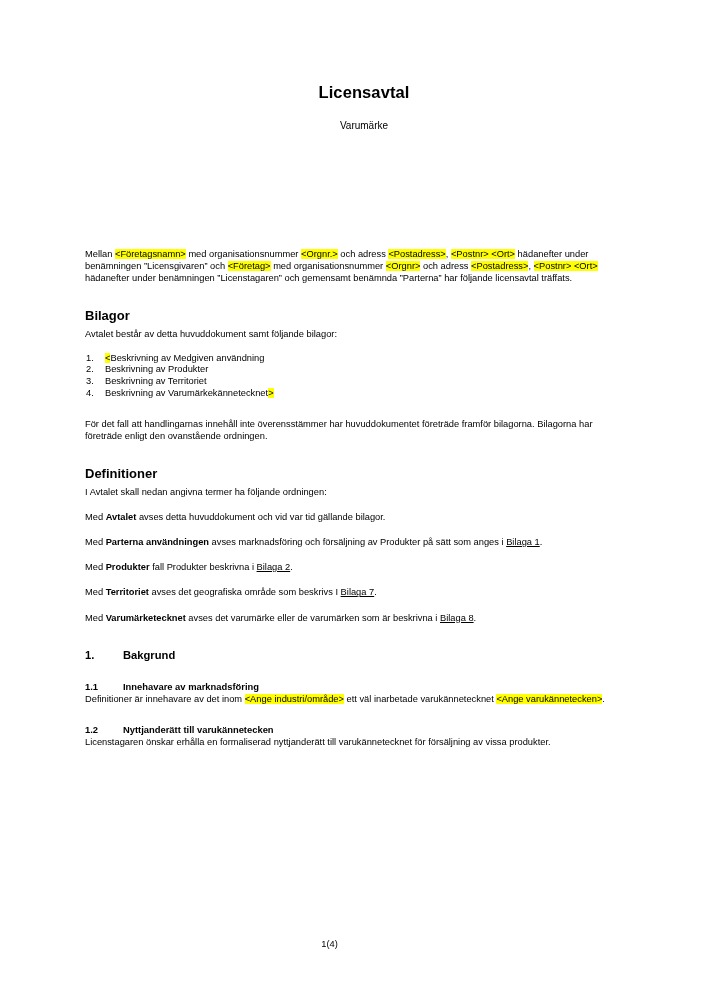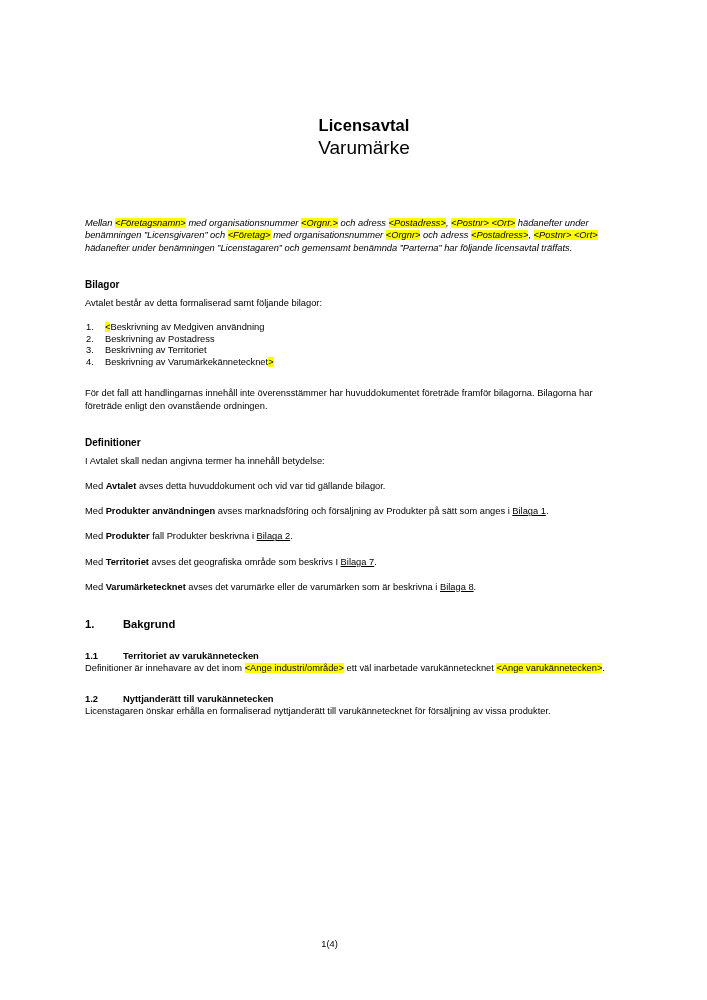--- a/index.html
+++ b/index.html
@@ -24,61 +24,60 @@
   
   .content {
     position: absolute;
     left: 85px;
     top: 0;
     width: 536px;
   }
 
   
   .title-block {
-    padding-top: 116px;
+    padding-top: 83px;
     text-align: center;
     margin-left: 22px;
   }
   .doc-title {
     font-size: 16.5px;
     font-weight: bold;
     line-height: 1.18;
     letter-spacing: 0.1px;
     margin: 0;
   }
   .doc-subtitle {
-    font-size: 19px;
+    font-size: 10px;
     font-weight: normal;
     line-height: 1.25;
-    margin: 1px 0 0 0;
+    margin: 18px 0 0 0;
   }
 
   
   .para {
     font-size: 9.3px;
     line-height: 12.2px;
     margin: 0;
     text-align: left;
   }
   .intro {
-    margin-top: 57px;
-    font-style: italic;
+    margin-top: 115px;
   }
   .gap-md { height: 13px; }
   .gap-lg { height: 19px; }
 
   
   .hl {
     background-color: #FFFF00;
     color: #000000;
   }
 
   
   h2.heading {
-    font-size: 10px;
+    font-size: 13px;
     font-weight: bold;
     line-height: 13px;
     margin: 0;
     padding: 0;
   }
   .heading-gap { height: 24px; }
   .heading-after { height: 6px; }
 
   
   ol.bilagor-list {
@@ -145,64 +144,64 @@
     <div class="title-block">
       <div class="doc-title">Licensavtal</div>
       <div class="doc-subtitle">Varumärke</div>
     </div>
 
     <p class="para intro"><span>Mellan </span><span class="hl">&lt;Företagsnamn&gt;</span><span> med organisationsnummer </span><span class="hl">&lt;Orgnr.&gt;</span><span> och adress </span><span class="hl">&lt;Postadress&gt;</span><span>, </span><span class="hl">&lt;Postnr&gt; &lt;Ort&gt;</span><span> hädanefter under benämningen ”Licensgivaren” och </span><span class="hl">&lt;Företag&gt;</span><span> med organisationsnummer </span><span class="hl">&lt;Orgnr&gt;</span><span> och adress </span><span class="hl">&lt;Postadress&gt;</span><span>, </span><span class="hl">&lt;Postnr&gt; &lt;Ort&gt;</span><span> hädanefter under benämningen ”Licenstagaren” och gemensamt benämnda ”Parterna” har följande licensavtal träffats.</span></p>
 
     <div class="heading-gap"></div>
     <h2 class="heading">Bilagor</h2>
     <div class="heading-after"></div>
-    <p class="para">Avtalet består av detta formaliserad samt följande bilagor:</p>
+    <p class="para">Avtalet består av detta huvuddokument samt följande bilagor:</p>
 
     <div class="gap-md"></div>
 
     <ol class="bilagor-list">
       <li><span class="num">1.</span><span class="hl">&lt;</span><span>Beskrivning av Medgiven användning</span></li>
-      <li><span class="num">2.</span><span>Beskrivning av Postadress</span></li>
+      <li><span class="num">2.</span><span>Beskrivning av Produkter</span></li>
       <li><span class="num">3.</span><span>Beskrivning av Territoriet</span></li>
       <li><span class="num">4.</span><span>Beskrivning av Varumärkekännetecknet</span><span class="hl">&gt;</span></li>
     </ol>
 
     <div class="gap-lg"></div>
     <p class="para">För det fall att handlingarnas innehåll inte överensstämmer har huvuddokumentet företräde framför bilagorna. Bilagorna har företräde enligt den ovanstående ordningen.</p>
 
     <div class="heading-gap"></div>
     <h2 class="heading">Definitioner</h2>
     <div class="heading-after"></div>
-    <p class="para">I Avtalet skall nedan angivna termer ha innehåll betydelse:</p>
+    <p class="para">I Avtalet skall nedan angivna termer ha följande ordningen:</p>
 
     <div class="gap-md"></div>
     <p class="para"><span>Med </span><b>Avtalet</b><span> avses detta huvuddokument och vid var tid gällande bilagor.</span></p>
 
     <div class="gap-md"></div>
-    <p class="para"><span>Med </span><b>Produkter användningen</b><span> avses marknadsföring och försäljning av Produkter på sätt som anges i </span><u>Bilaga 1</u><span>.</span></p>
+    <p class="para"><span>Med </span><b>Parterna användningen</b><span> avses marknadsföring och försäljning av Produkter på sätt som anges i </span><u>Bilaga 1</u><span>.</span></p>
 
     <div class="gap-md"></div>
     <p class="para"><span>Med </span><b>Produkter</b><span> fall Produkter beskrivna i </span><u>Bilaga 2</u><span>.</span></p>
 
     <div class="gap-md"></div>
     <p class="para"><span>Med </span><b>Territoriet</b><span> avses det geografiska område som beskrivs I </span><u>Bilaga 7</u><span>.</span></p>
 
     <div class="gap-md"></div>
     <p class="para"><span>Med </span><b>Varumärketecknet</b><span> avses det varumärke eller de varumärken som är beskrivna i </span><u>Bilaga 8</u><span>.</span></p>
 
     <div class="heading-gap"></div>
     <div class="sec1">
       <span class="sec-num">1.</span>
       <span>Bakgrund</span>
     </div>
 
     <div class="gap-lg"></div>
     <div class="sec2">
       <span class="sec-num">1.1</span>
-      <span>Territoriet av varukännetecken</span>
+      <span>Innehavare av marknadsföring</span>
     </div>
     <p class="para"><span>Definitioner är innehavare av det inom </span><span class="hl">&lt;Ange industri/område&gt;</span><span> ett väl inarbetade varukännetecknet </span><span class="hl">&lt;Ange varukännetecken&gt;</span><span>.</span></p>
 
     <div class="gap-lg"></div>
     <div class="sec2">
       <span class="sec-num">1.2</span>
       <span>Nyttjanderätt till varukännetecken</span>
     </div>
     <p class="para">Licenstagaren önskar erhålla en formaliserad nyttjanderätt till varukännetecknet för försäljning av vissa produkter.</p>
 

